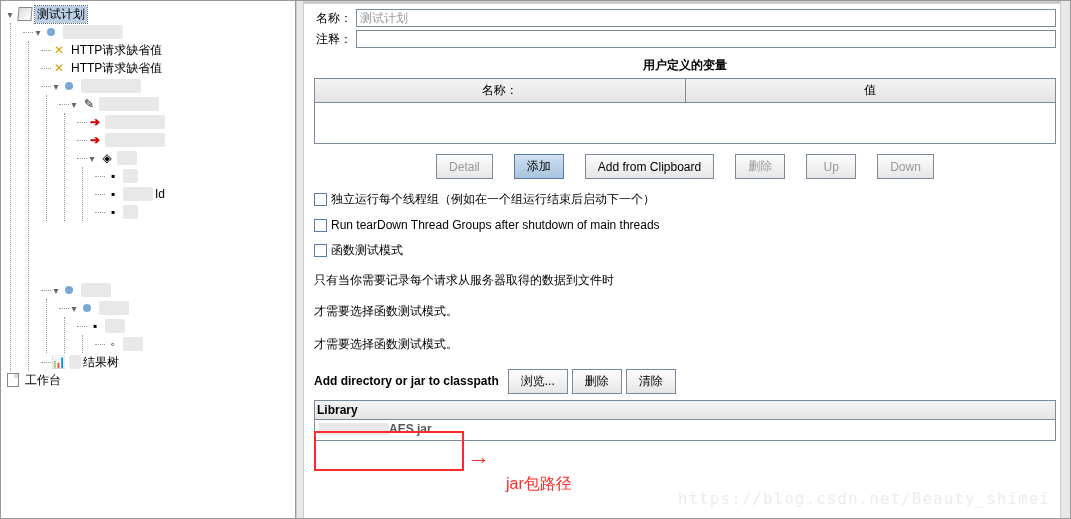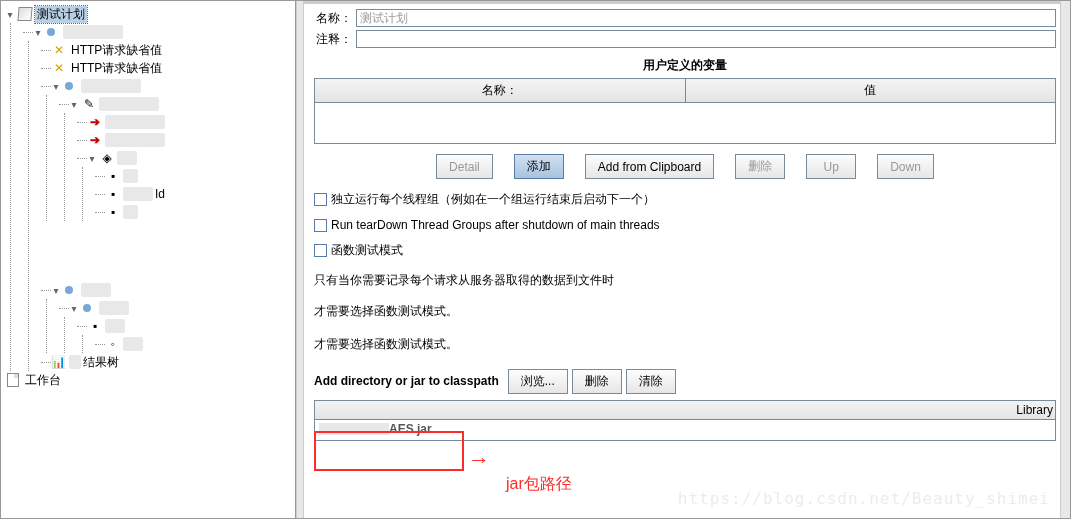--- a/index.html
+++ b/index.html
@@ -49,21 +49,21 @@
 .btn:disabled, .btn.disabled { color:#999; cursor:default; }
 
 .chk-row { display:flex; align-items:center; margin:4px 0 10px; }
 .chk { width:13px; height:13px; border:1px solid #5a7aa8; background:#fff; margin-right:4px; display:inline-block;}
 .info-text { margin:12px 0; line-height:1.6; }
 
 .cp-row { display:flex; align-items:center; margin:14px 0 6px; gap:4px;}
 .cp-row .label { font-weight:bold; margin-right:5px; }
 
 .lib-table { border:1px solid #7a8a99; margin-top:2px;}
-.lib-header { background: linear-gradient(#f4f4f4,#e4e4e4); text-align:right; padding:2px; border-bottom:1px solid #7a8a99; }
+.lib-header { background: linear-gradient(#f4f4f4,#e4e4e4); text-align:left; padding:2px; border-bottom:1px solid #7a8a99;font-weight:bold; }
 .lib-body { height:20px; padding:2px 4px; background:#fff; font-size:12px; color:#555;font-weight:bold;}
 .lib-blur { display:inline-block; width:70px; height:12px; background:#e8e8e8; vertical-align:middle; filter:blur(0.5px);}
 
 .annot-box { position:absolute; border:2px solid #ff2a2a; pointer-events:none; }
 .annot-arrow { position:absolute; color:#ff2a2a; font-size:22px; pointer-events:none; font-weight:bold;}
 .annot-text { position:absolute; color:#ff2a2a; font-size:16px; pointer-events:none;margin-top:28px; }
 .watermark { position:absolute; right:20px; bottom:10px; color:#ececec; font-size:16px; font-family: monospace; letter-spacing:1px; pointer-events:none;}
 </style>
 </head>
 <body>

